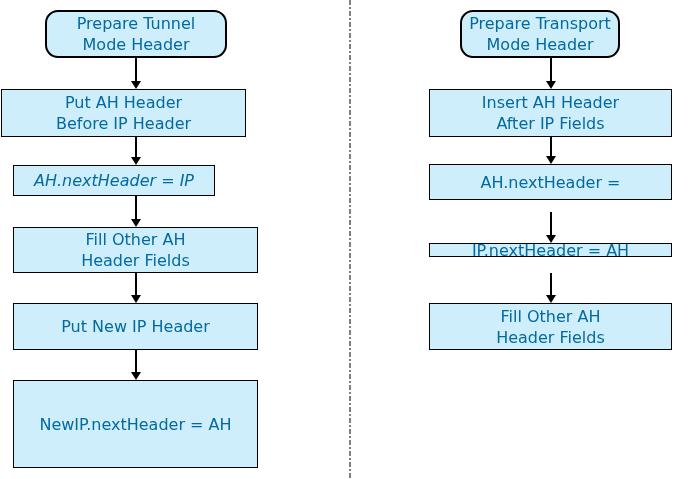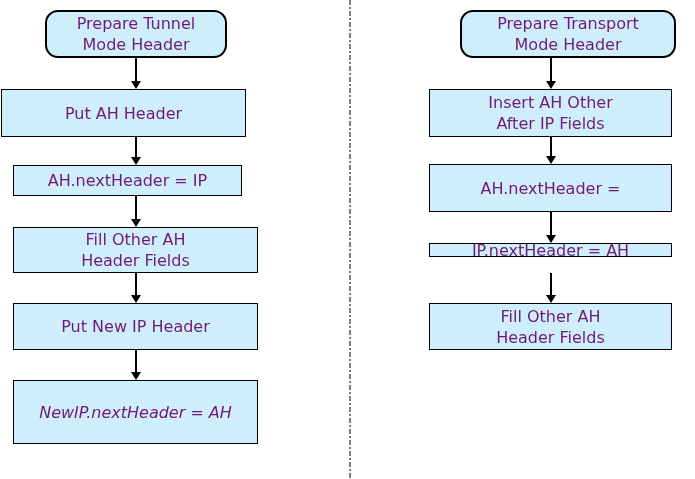--- a/index.html
+++ b/index.html
@@ -18,21 +18,21 @@
   .node {
     position: absolute;
     box-sizing: border-box;
     background: var(--node-fill, #cfeefb);
     border: 1px solid var(--node-border, #000000);
     display: flex;
     flex-direction: column;
     align-items: center;
     justify-content: center;
     text-align: center;
-    color: #701a75;
+    color: #0369a1;
     font-size: 16px;
     line-height: 21px;
   }
   .node.rounded {
     border-width: 2px;
     border-radius: 13px;
   }
   .node .line {
     white-space: nowrap;
   }
@@ -85,28 +85,29 @@
     <div class="line">Mode Header</div>
   </div>
 
   <div class="arrow" style="left:130px; top:58px; height:31px;">
     <div class="shaft"></div>
     <div class="head"></div>
   </div>
 
   <div class="node" style="left:1px; top:89px; width:245px; height:48px;">
     <div class="line">Put AH Header</div>
+    <div class="line">Before IP Header</div>
   </div>
 
   <div class="arrow" style="left:130px; top:137px; height:28px;">
     <div class="shaft"></div>
     <div class="head"></div>
   </div>
 
-  <div class="node" style="left:13px; top:165px; width:229px; height:31px;">
+  <div class="node" style="left:13px; top:165px; width:202px; height:31px;font-style:italic;">
     <div class="line">AH.nextHeader = IP</div>
   </div>
 
   <div class="arrow" style="left:130px; top:196px; height:31px;">
     <div class="shaft"></div>
     <div class="head"></div>
   </div>
 
   <div class="node" style="left:13px; top:227px; width:245px; height:46px;">
     <div class="line">Fill Other AH</div>
@@ -120,47 +121,47 @@
 
   <div class="node" style="left:13px; top:303px; width:245px; height:47px;text-align:center;">
     <div class="line">Put New IP Header</div>
   </div>
 
   <div class="arrow" style="left:130px; top:350px; height:30px;">
     <div class="shaft"></div>
     <div class="head"></div>
   </div>
 
-  <div class="node" style="left:13px; top:380px; width:245px; height:64px;font-style:italic;">
+  <div class="node" style="left:13px; top:380px; width:245px; height:88px;">
     <div class="line">NewIP.nextHeader = AH</div>
   </div>
 
   <div class="divider"></div>
 
-  <div class="node rounded" style="left:460px; top:10px; width:216px; height:48px;">
+  <div class="node rounded" style="left:460px; top:10px; width:160px; height:48px;">
     <div class="line">Prepare Transport</div>
     <div class="line">Mode Header</div>
   </div>
 
   <div class="arrow" style="left:545px; top:58px; height:31px;">
     <div class="shaft"></div>
     <div class="head"></div>
   </div>
 
   <div class="node" style="left:429px; top:89px; width:243px; height:48px;">
-    <div class="line">Insert AH Other</div>
+    <div class="line">Insert AH Header</div>
     <div class="line">After IP Fields</div>
   </div>
 
   <div class="arrow" style="left:545px; top:137px; height:27px;">
     <div class="shaft"></div>
     <div class="head"></div>
   </div>
 
-  <div class="node" style="left:429px; top:164px; width:243px; height:48px;">
+  <div class="node" style="left:429px; top:164px; width:243px; height:36px;">
     <div class="line">AH.nextHeader =</div>
   </div>
 
   <div class="arrow" style="left:545px; top:212px; height:31px;">
     <div class="shaft"></div>
     <div class="head"></div>
   </div>
 
   <div class="node" style="left:429px; top:243px; width:243px; height:14px;">
     <div class="line">IP.nextHeader = AH</div>

